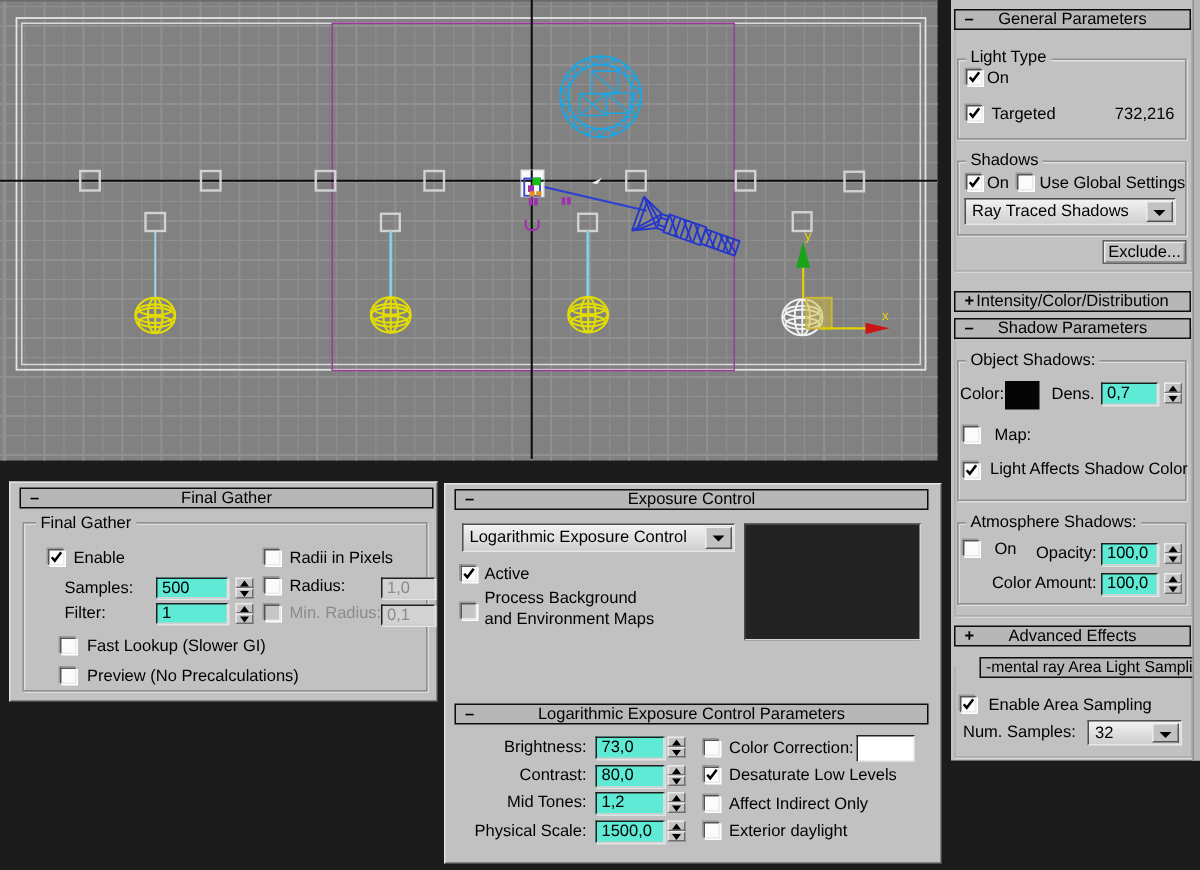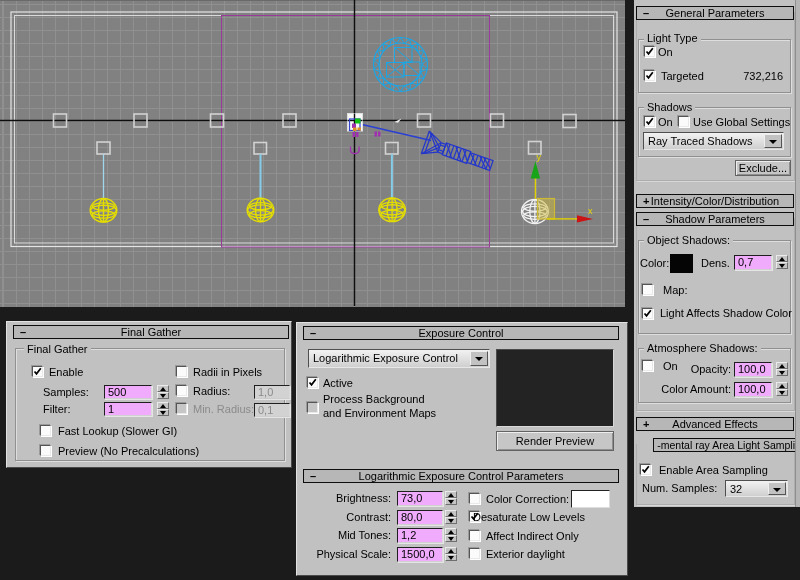--- a/index.html
+++ b/index.html
@@ -15,21 +15,21 @@
 .win{position:absolute;background:#c1c1c1;border:1px solid;border-color:#e2e2e2 #4a4a4a #4a4a4a #e2e2e2;}
 .hdr{position:absolute;background:#b7b7b7;border:1px solid #0d0d0d;text-align:center;
   line-height:12px;font-size:11px;color:#000;white-space:nowrap;overflow:hidden;}
 .hdr .pm{position:absolute;left:6px;top:0px;font-weight:bold;}
 .grp{position:absolute;border:1px solid #909090;box-shadow:1px 1px 0 #dedede, inset 1px 1px 0 #dedede;}
 .glab{position:absolute;background:#c1c1c1;padding:0 3px;line-height:11px;}
 .cb{position:absolute;width:9px;height:9px;background:#fbfbfb;border:1px solid;
   border-color:#555 #e9e9e9 #e9e9e9 #555;box-shadow:-1px -1px 0 #9a9a9a, 1px 1px 0 #fff;}
 .cbd{background:#c6c6c6;}
 .lab{position:absolute;line-height:11px;white-space:nowrap;}
-.edit{position:absolute;background:#f0abfc;border:1px solid;border-color:#1f1f1f #dcdcdc #d0d0d0 #1f1f1f;
+.edit{position:absolute;background:#5eead4;border:1px solid;border-color:#1f1f1f #dcdcdc #d0d0d0 #1f1f1f;
   line-height:12px;padding-left:3px;box-shadow:1px 1px 0 #e5e5e5;}
 .editd{background:#d2d2d2;color:#8b8b8b;border-color:#1f1f1f #d8d8d8 #cccccc #1f1f1f;}
 .spin{position:absolute;width:12px;}
 .sbtn{position:relative;width:12px;height:7px;background:#c4c4c4;border:1px solid;
   border-color:#ebebeb #6e6e6e #6e6e6e #ebebeb;box-sizing:border-box;}
 .sbtn+.sbtn{margin-top:0px;}
 .tri-up{position:absolute;left:2px;top:1px;width:0;height:0;border-left:3px solid transparent;
   border-right:3px solid transparent;border-bottom:4px solid #000;}
 .tri-dn{position:absolute;left:2px;top:1px;width:0;height:0;border-left:3px solid transparent;
   border-right:3px solid transparent;border-top:4px solid #000;}
@@ -327,21 +327,20 @@
   <div style="position:absolute;left:199px;top:26px;width:116px;height:76px;background:#232323;border:1px solid;border-color:#4a4a4a #d8d8d8 #d8d8d8 #4a4a4a;"></div>
   <div class="cb" style="left:10px;top:54px;">
       <svg class="ck" width="9" height="9">
         <path d="M1.5 4.5 L3.5 6.8 L7.8 1.2" stroke="#000" fill="none" stroke-width="1.7"></path>
       </svg>
     </div>
   <div class="lab" style="left:26px;top:55px;">Active</div>
   <div class="cb cbd" style="left:10px;top:79px;"></div>
   <div class="lab" style="left:26px;top:70.5px;">Process Background</div>
   <div class="lab" style="left:26px;top:84.5px;">and Environment Maps</div>
-  <div class="btn" style="left:199px;top:107.5px;width:116px;height:18px;line-height:18px;">Render Preview</div>
   <div class="hdr" style="left:6px;top:146px;width:314px;height:12px;"><span class="pm">–</span>Logarithmic Exposure Control Parameters</div>
   <div class="lab" style="left:0px;top:170px;width:94px;text-align:right;">Brightness:</div>
   <div class="edit" style="left:100px;top:168px;width:41px;height:13px;">73,0</div>
   <div class="spin" style="left:148px;top:168px;">
       <div class="sbtn">
         <span class="tri-up"></span>
       </div>
       <div class="sbtn">
         <span class="tri-dn"></span>
       </div>
@@ -377,18 +376,18 @@
       </div>
     </div>
   <div class="cb" style="left:172px;top:169.5px;"></div>
   <div class="lab" style="left:189px;top:170.5px;">Color Correction:</div>
   <div style="position:absolute;left:274px;top:167px;width:37px;height:16px;background:#fff;border:1px solid;border-color:#222 #ddd #ddd #222;"></div>
   <div class="cb" style="left:172px;top:188px;">
       <svg class="ck" width="9" height="9">
         <path d="M1.5 4.5 L3.5 6.8 L7.8 1.2" stroke="#000" fill="none" stroke-width="1.7"></path>
       </svg>
     </div>
-  <div class="lab" style="left:176px;top:189px;">Desaturate Low Levels</div>
+  <div class="lab" style="left:189px;top:189px;">Desaturate Low Levels</div>
   <div class="cb" style="left:172px;top:206.5px;"></div>
   <div class="lab" style="left:189px;top:207.5px;">Affect Indirect Only</div>
   <div class="cb" style="left:172px;top:224.5px;"></div>
   <div class="lab" style="left:189px;top:225.5px;">Exterior daylight</div>
 </div>
 
 </body></html>

